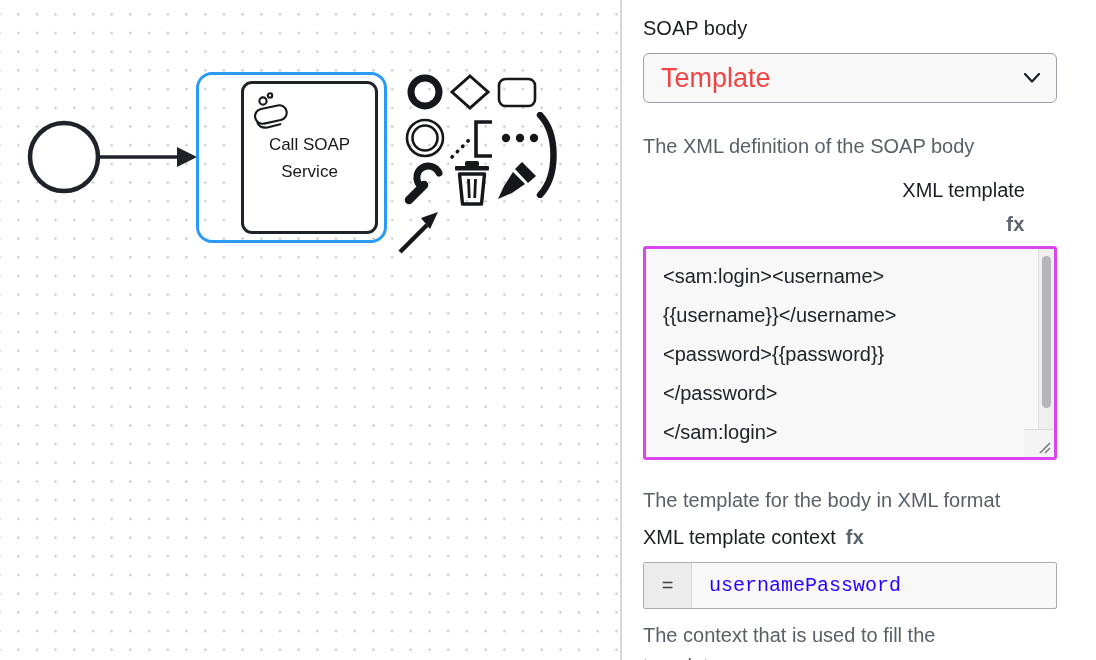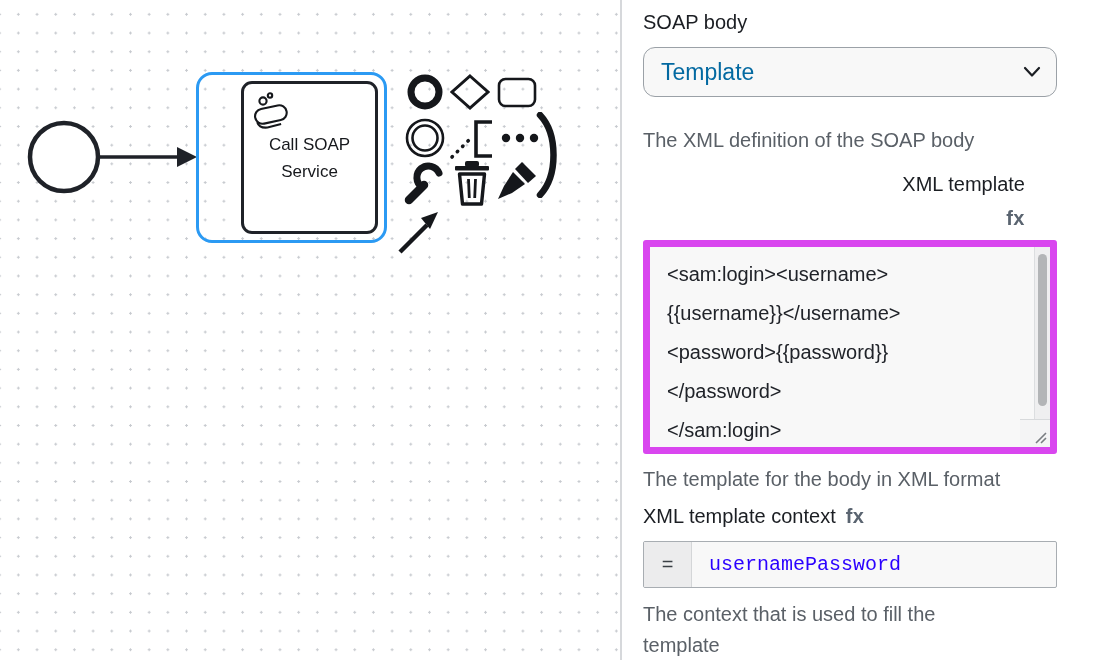--- a/index.html
+++ b/index.html
@@ -29,39 +29,39 @@
   }
   .soap-icon { position:absolute; left:7px; top:6px; }
 
   .ctx-icon { position:absolute; display:block; }
   .stroke { fill:none; stroke:#15171b; }
   .fill   { fill:#15171b; stroke:none; }
 
   
   .panel {
     position:absolute; left:622px; top:0; width:442px; height:660px; background:#fff;
-    padding:10px 39px 0 21px; color:#1b1e23;
+    padding:16px 39px 0 21px; color:#1b1e23;
   }
   .field-label { font-size:20px; line-height:24px; color:#1b1e23; display:flex; align-items:flex-end; gap:10px; }
   .fx-badge { font-weight:700; font-size:20px; color:#5a6470; letter-spacing:0.5px; }
 
   .select-box {
     position:relative; margin-top:13px; height:50px; width:414px;
-    background:#f8f8f8; border:1px solid #9ba1a7; border-radius:12px;
+    background:#f8f8f8; border:1px solid #9ba1a7; border-radius:6px;
     display:flex; align-items:center; padding:0 40px 0 17px;
-    font-size:23px; color:#0369a1;
+    font-size:27px; color:#ef4444;
   }
   .select-chevron { position:absolute; right:15px; top:50%; margin-top:-6px; }
 
   .help { margin-top:28px; width:358px; font-size:20px; line-height:31px; color:#5a6067; }
 
   .label-row-2 { margin-top:16px;flex-direction:column; }
   .textarea-box {
     position:relative; margin-top:10px; width:414px; height:214px;
-    background:#f8f8f8; border:7px solid #d946ef; border-radius:3px; overflow:hidden;
+    background:#f8f8f8; border:3px solid #d946ef; border-radius:3px; overflow:hidden;
   }
   .textarea-content {
     position:absolute; left:0; top:0; right:18px; bottom:0;
     padding:8px 4px 0 17px; white-space:pre-wrap; word-break:break-all;
     font-size:20px; line-height:39px; color:#202329;
   }
   .v-scrollbar {
     position:absolute; right:0; top:0; width:16px; bottom:28px;
     background:#efeff0; border-left:1px solid #dcdee0;
   }
@@ -201,21 +201,21 @@
 &lt;/sam:login&gt;</div>
     <div class="v-scrollbar">
       <div class="v-thumb"></div>
     </div>
     <div class="resize-corner">
       <svg width="13" height="13" viewBox="0 0 13 13">
         <path d="M2,12 L12,2 M7,12 L12,7" stroke="#797d82" stroke-width="1.6" fill="none"></path>
       </svg>
     </div>
   </div>
-  <div class="help" style="margin-top:10px">The template for the body in XML format</div>
+  <div class="help" style="margin-top:25px">The template for the body in XML format</div>
 
   <div class="field-label label-row-3">
     <span>XML template context</span>
     <span class="fx-badge">fx</span>
   </div>
   <div class="feel-field">
     <div class="feel-prefix">=</div>
     <div class="feel-value">usernamePassword</div>
   </div>
   <div class="help help-tight">The context that is used to fill the template</div>

